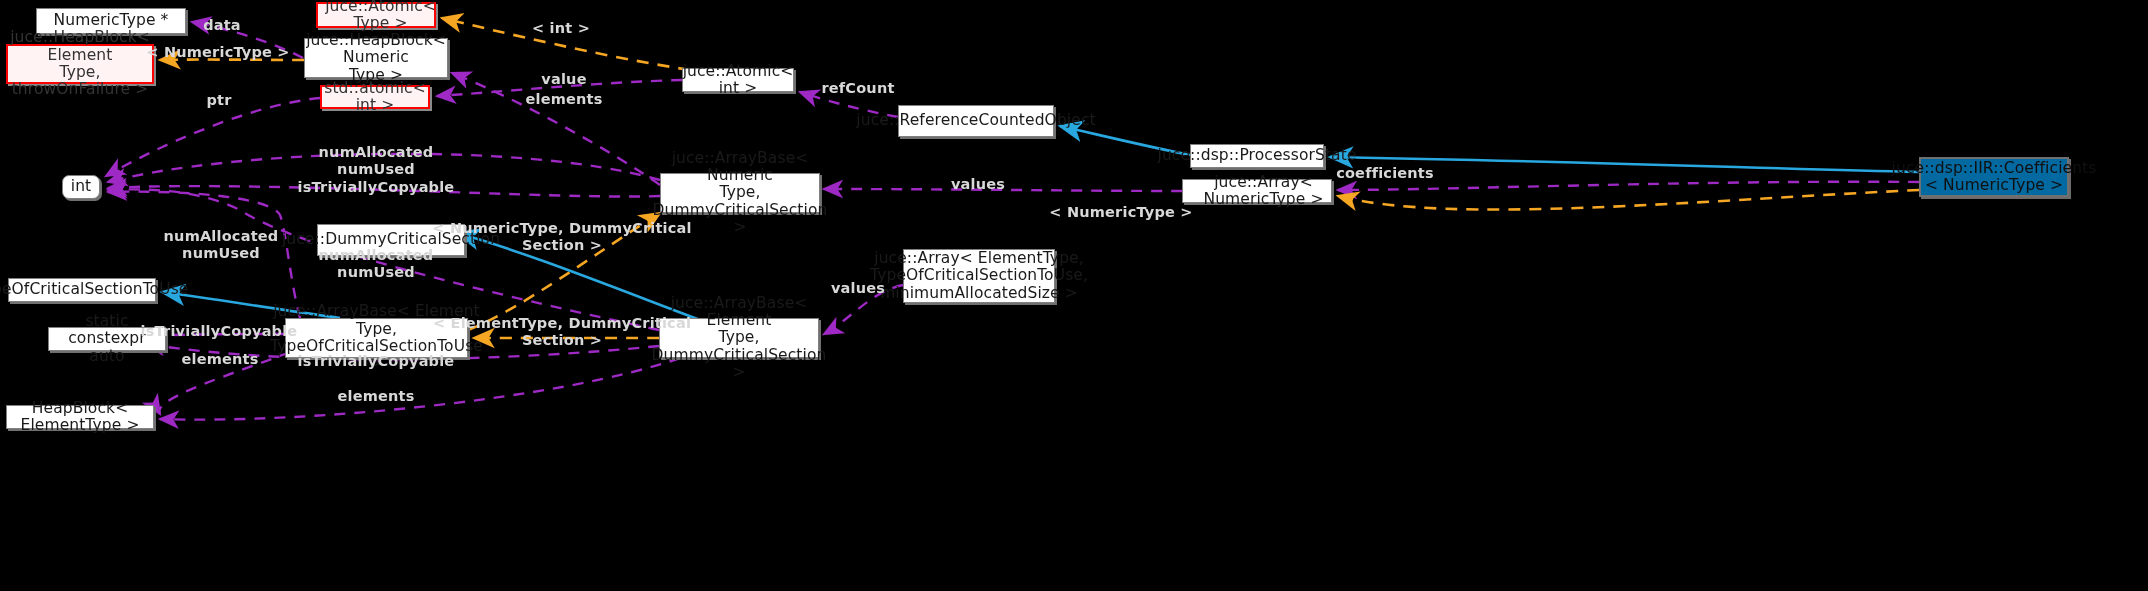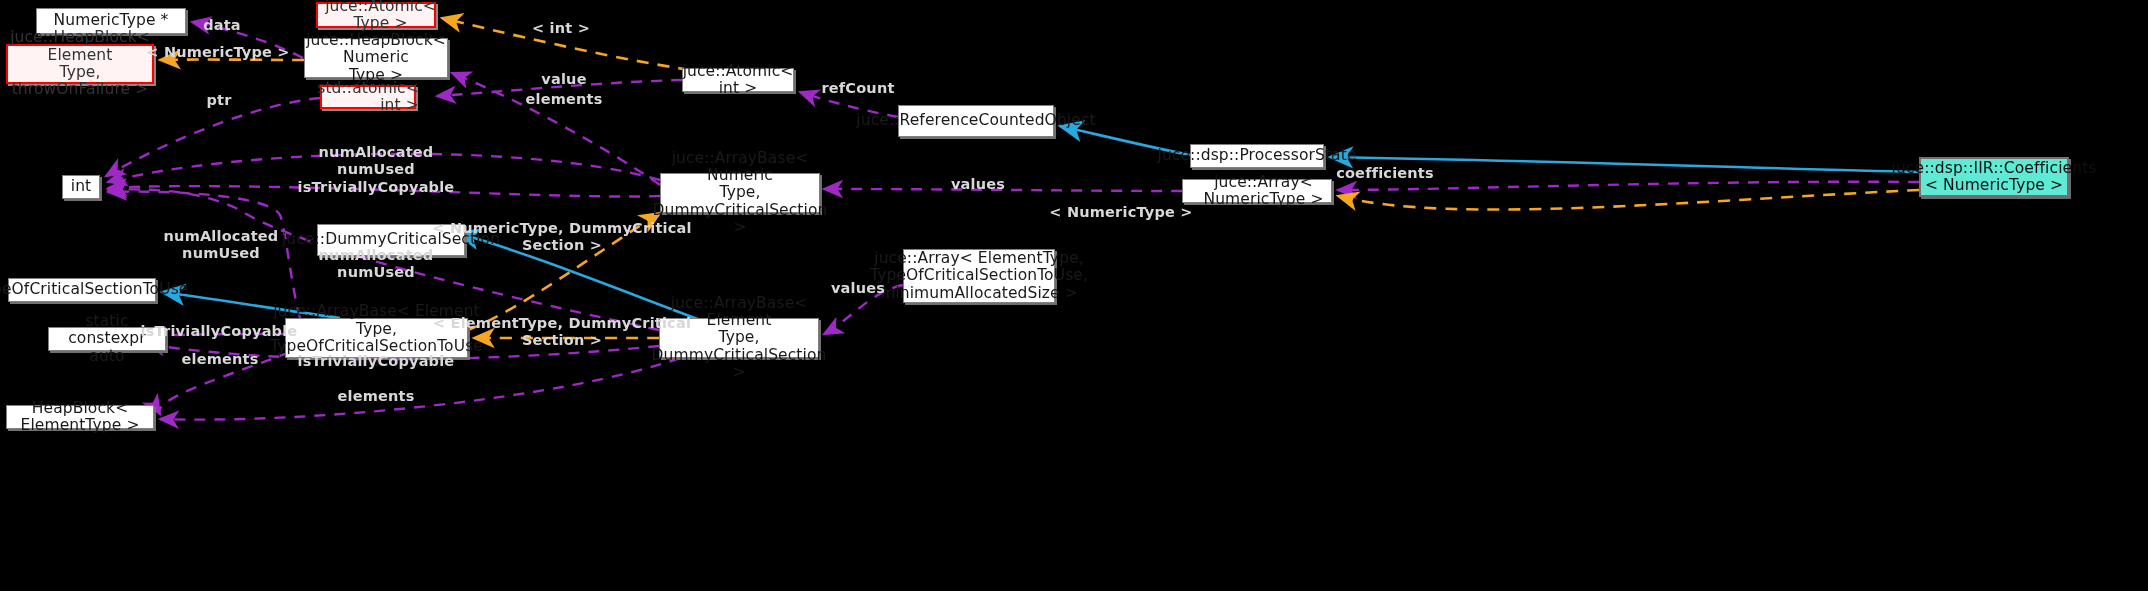--- a/index.html
+++ b/index.html
@@ -7,21 +7,21 @@
          font-family:"DejaVu Sans","Liberation Sans",sans-serif;}
   #edges{position:absolute;left:0;top:0;width:2148px;height:591px;}
   .node{position:absolute;box-sizing:border-box;display:flex;align-items:center;
         justify-content:center;text-align:center;line-height:1.12;
         font-size:15.5px;color:#1a1a1a;letter-spacing:.1px;
         padding:2px 7px;white-space:pre-line;}
   .node.plain{background:#ffffff;border:1px solid #808080;
               box-shadow:2px 2px 0 0 #707070;}
   .node.ref{background:#fff3f3;border:2px solid #ff0000;color:#333;
             box-shadow:2px 2px 0 0 #8a8a8a;}
-  .node.cur{background:#5eead4;border:2px solid #707070;color:#101010;
+  .node.cur{background:#0369a1;border:2px solid #707070;color:#101010;
             box-shadow:2px 2px 0 0 #6b6b6b;}
   .elabel{position:absolute;color:#d8d8d8;font-size:14.5px;font-weight:bold;
           white-space:pre-line;text-align:center;line-height:1.2;
           letter-spacing:.2px;transform:translate(-50%,-50%);}
 </style>
 </head>
 <body>
 
 <div id="stage">
 
@@ -73,27 +73,27 @@
     </g>
   </svg>
 
   <div id="nodes">
       <div class="node plain" style="left: 36px; top: 8px; width: 150px; height: 26px;"><span>NumericType *</span></div>
       <div class="node ref" style="left: 316px; top: 2px; width: 120px; height: 26px; padding-left: 16px;"><span>juce::Atomic&lt; Type &gt;</span></div>
       <div class="node ref" style="left: 6px; top: 44px; width: 148px; height: 40px;"><span>juce::HeapBlock&lt; Element
 Type, throwOnFailure &gt;</span></div>
       <div class="node plain" style="left: 304px; top: 38px; width: 144px; height: 40px;"><span>juce::HeapBlock&lt; Numeric
 Type &gt;</span></div>
-      <div class="node ref" style="left: 320px; top: 85px; width: 96px; height: 24px; text-align: right;"><span>std::atomic&lt; int &gt;</span></div>
+      <div class="node ref" style="left: 320px; top: 85px; width: 110px; height: 24px;"><span>std::atomic&lt; int &gt;</span></div>
       <div class="node plain" style="left: 682px; top: 68px; width: 112px; height: 24px;"><span>juce::Atomic&lt; int &gt;</span></div>
       <div class="node plain" style="left: 898px; top: 105px; width: 156px; height: 32px;"><span>juce::ReferenceCountedObject</span></div>
       <div class="node plain" style="left: 1190px; top: 144px; width: 134px; height: 24px;"><span>juce::dsp::ProcessorState</span></div>
       <div class="node cur" style="left: 1919px; top: 157px; width: 150px; height: 40px;"><span>juce::dsp::IIR::Coefficients
 &lt; NumericType &gt;</span></div>
-      <div class="node plain" style="left: 62px; top: 175px; width: 38px; height: 24px;"><span>int</span></div>
+      <div class="node plain" style="left: 62px; top: 175px; width: 38px; height: 24px; border-radius: 7px;"><span>int</span></div>
       <div class="node plain" style="left: 660px; top: 173px; width: 160px; height: 40px;"><span>juce::ArrayBase&lt; Numeric
 Type, DummyCriticalSection &gt;</span></div>
       <div class="node plain" style="left: 1182px; top: 179px; width: 150px; height: 24px; padding-left: 20px;"><span>juce::Array&lt; NumericType &gt;</span></div>
       <div class="node plain" style="left: 317px; top: 224px; width: 148px; height: 32px;"><span>juce::DummyCriticalSection</span></div>
       <div class="node plain" style="left: 903px; top: 249px; width: 152px; height: 54px;"><span>juce::Array&lt; ElementType,
 TypeOfCriticalSectionToUse,
 minimumAllocatedSize &gt;</span></div>
       <div class="node plain" style="left: 8px; top: 278px; width: 148px; height: 24px;"><span>TypeOfCriticalSectionToUse</span></div>
       <div class="node plain" style="left: 22px; top: 327px; width: 118px; height: 24px; margin-left: 26px;"><span>static constexpr auto</span></div>
       <div class="node plain" style="left: 285px; top: 318px; width: 183px; height: 40px;"><span>juce::ArrayBase&lt; Element

